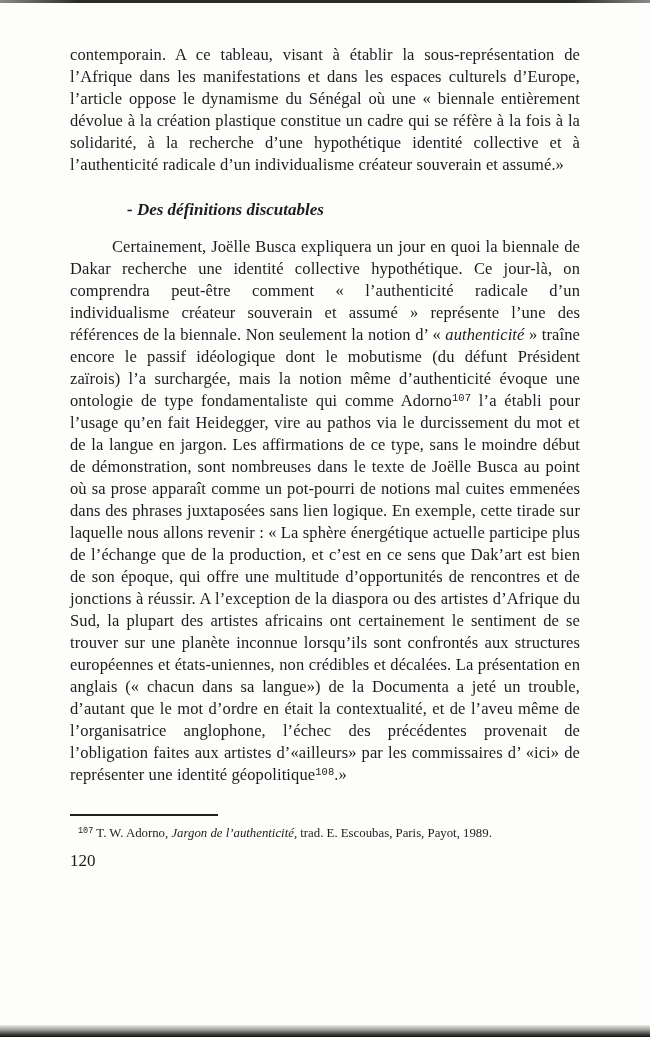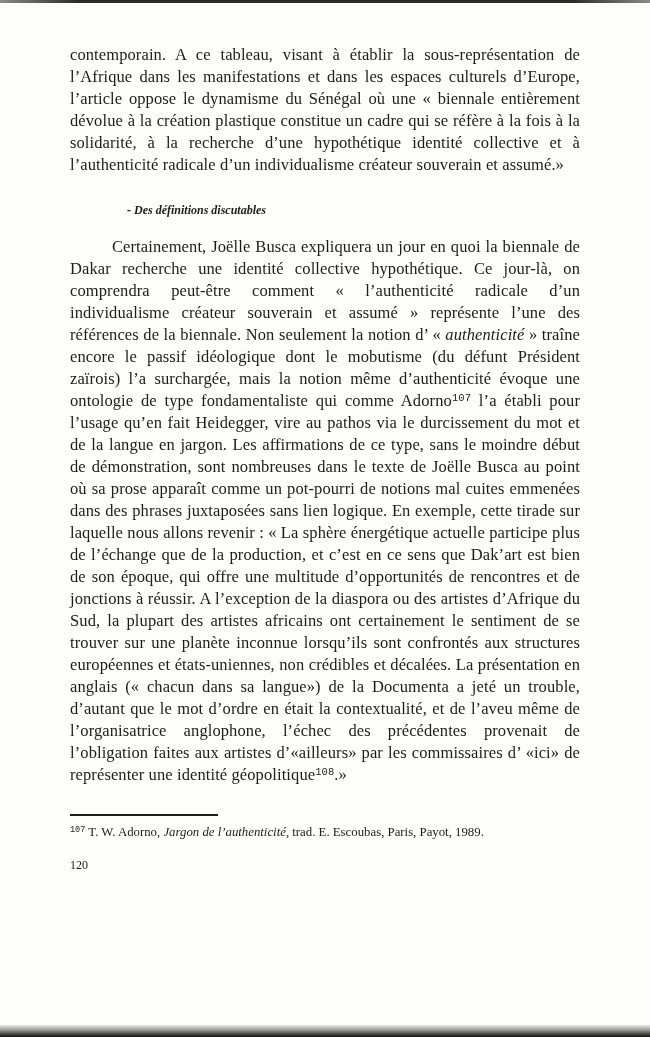--- a/index.html
+++ b/index.html
@@ -37,21 +37,21 @@
   p.para {
     margin: 0;
     font-size: 16.5px;
     line-height: 22px;
     text-align: justify;
     letter-spacing: 0.1px;
   }
   p.para.indent { text-indent: 42px; }
   .heading {
     margin: 23px 0 15px 57px;
-    font-size: 12px;
+    font-size: 17px;
     line-height: 22px;
     font-weight: bold;
     font-style: italic;
   }
   sup.fnref, sup.fnnum {
     font-size: 10.5px;
     line-height: 0;
     vertical-align: baseline;
     position: relative;
     top: -0.45em;
@@ -61,25 +61,25 @@
     margin-top: 28px;
     width: 148px;
     height: 0;
     border-top: 2px solid #1f1f1d;
   }
   .footnotes {
     margin-top: 7px;
     font-size: 12.8px;
     line-height: 19px;
   }
-  .footnotes p { margin: 0; }
+  .footnotes p { margin: 8px; }
   .footnotes sup.fnnum { font-size: 8.5px; top: -0.5em; }
   .page-number {
-    margin-top: 16px;
-    font-size: 12px;
+    margin-top: 8px;
+    font-size: 17px;
   }
   i { font-style: italic; }
 </style>
 </head>
 <body>
 
 <div class="sheet">
   <div class="scan-edge-top"></div>
 
   <div class="page">

